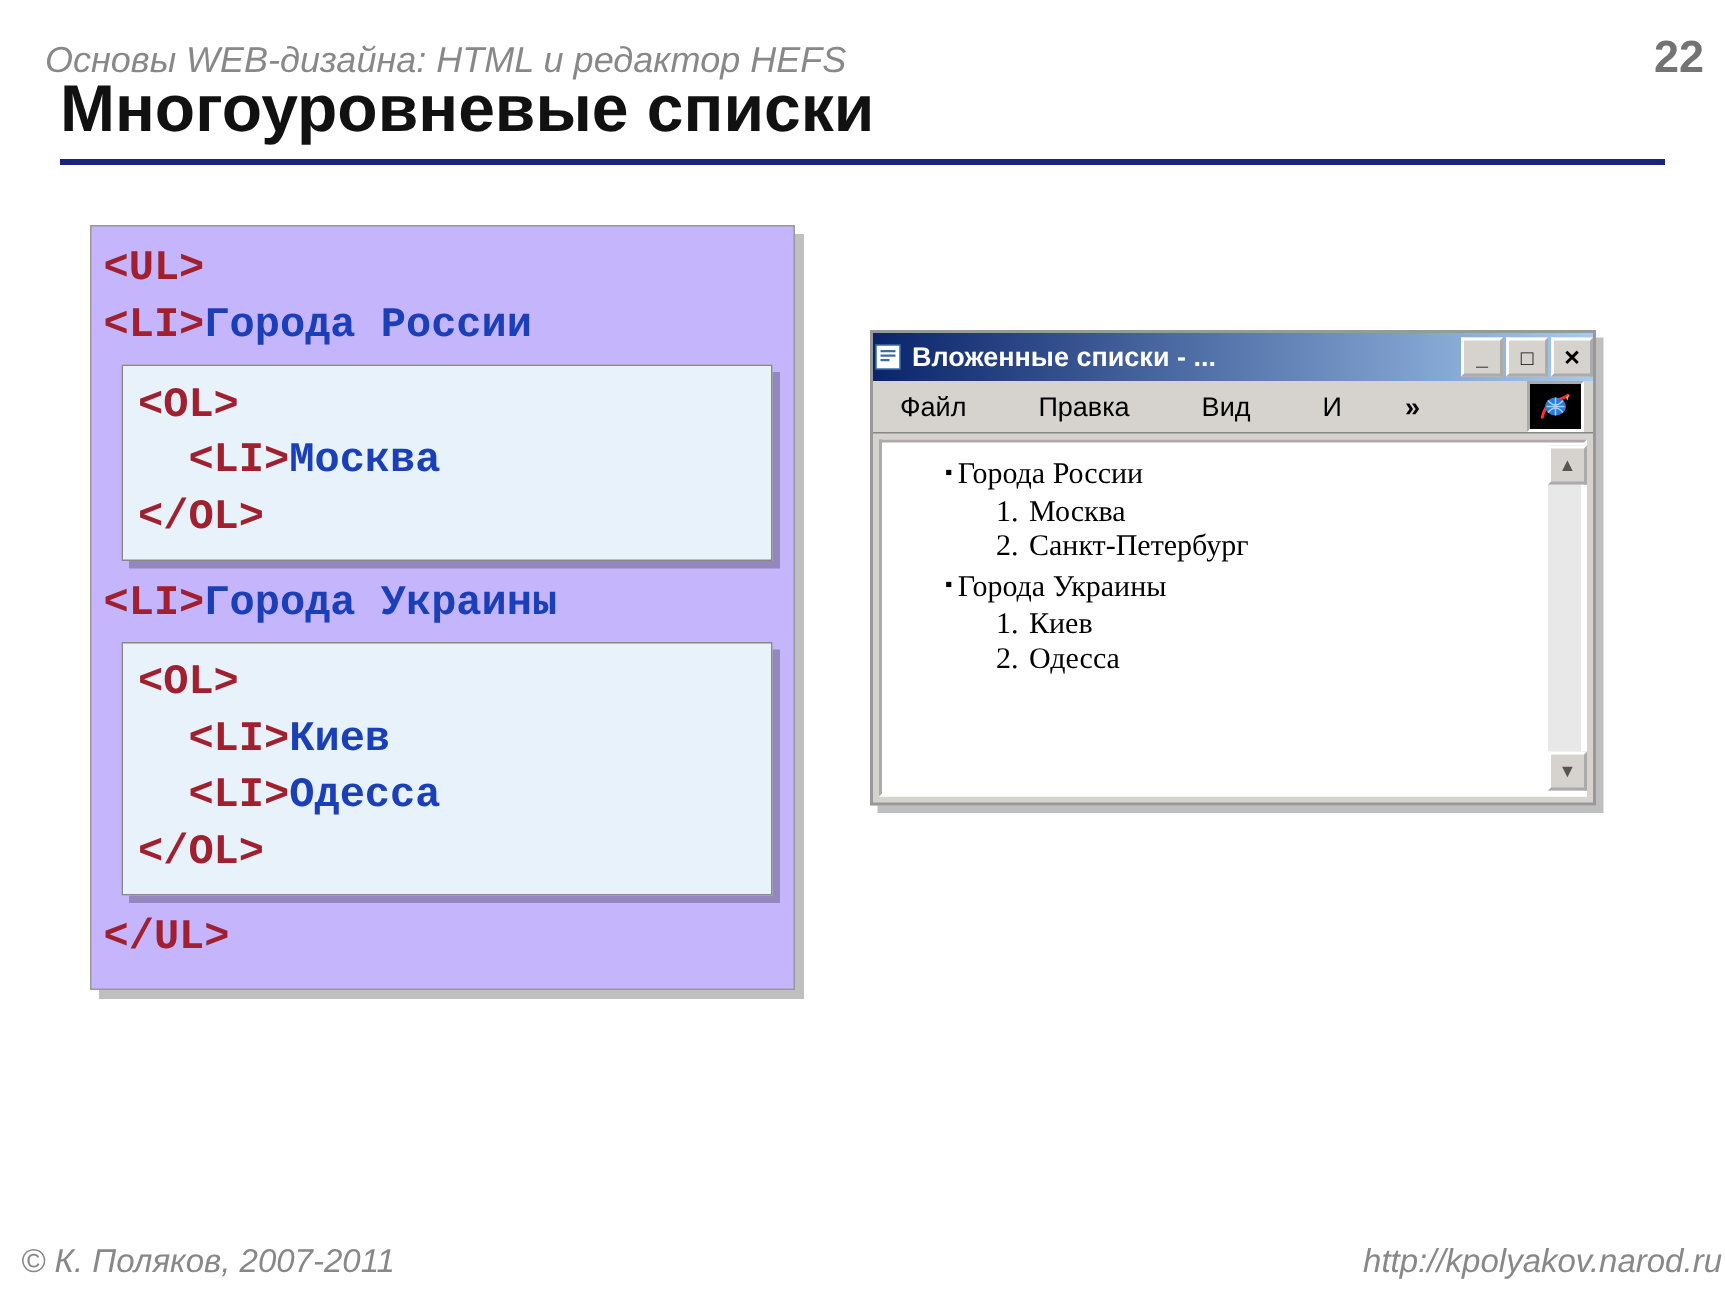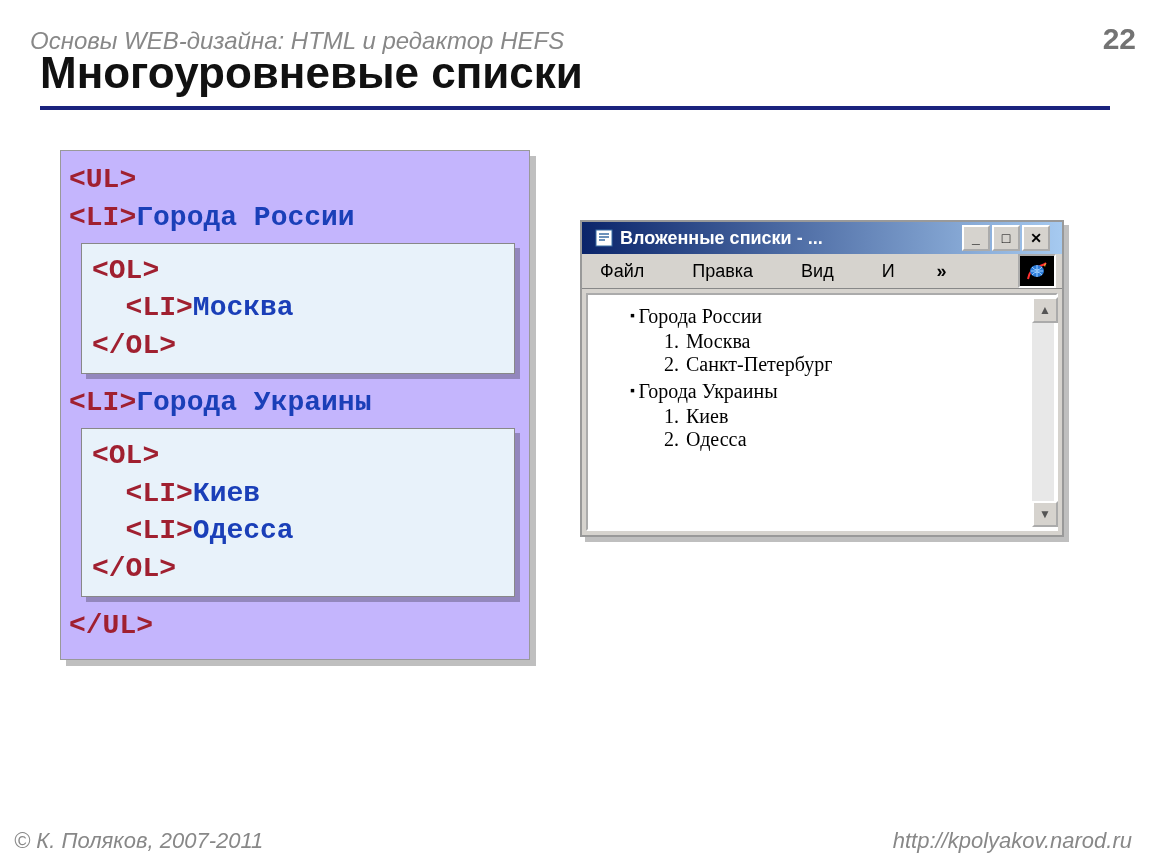--- a/index.html
+++ b/index.html
@@ -77,21 +77,21 @@
     border: 2px solid #999;
     box-shadow: 5px 5px 0 rgba(0,0,0,0.25);
     background: #d6d3ce;
     font-family: Tahoma, sans-serif;
   }
   .titlebar {
     height: 32px;
     background: linear-gradient(to right, #0a246a, #a6caf0);
     display: flex;
     align-items: center;
-    padding: 0 12px;
+    padding: 0 0;
     color: #fff;
     font-weight: bold;
     font-size: 18px;
   }
   .titlebar .eicon {
     width: 20px; height: 20px;
     margin-right: 6px;
     display: flex; align-items: center; justify-content: center;
   }
   .titlebar .spacer { flex: 1; }
@@ -147,21 +147,21 @@
   .scrollbtn {
     width: 22px; height: 22px; background: #d6d3ce; border: 2px outset #fff;
     display:flex;align-items:center;justify-content:center;font-size:12px;color:#555;
   }
   .scrollbtn.bottom { position:absolute; bottom:0; }
 
   .footer {
     position: absolute;
     bottom: 10px;
     left: 14px;
-    right: 18px;
+    right: 2px;
     display: flex;
     justify-content: space-between;
     font-style: italic;
     color: #888;
     font-size: 22px;
   }
 </style>
 </head>
 <body>
 

